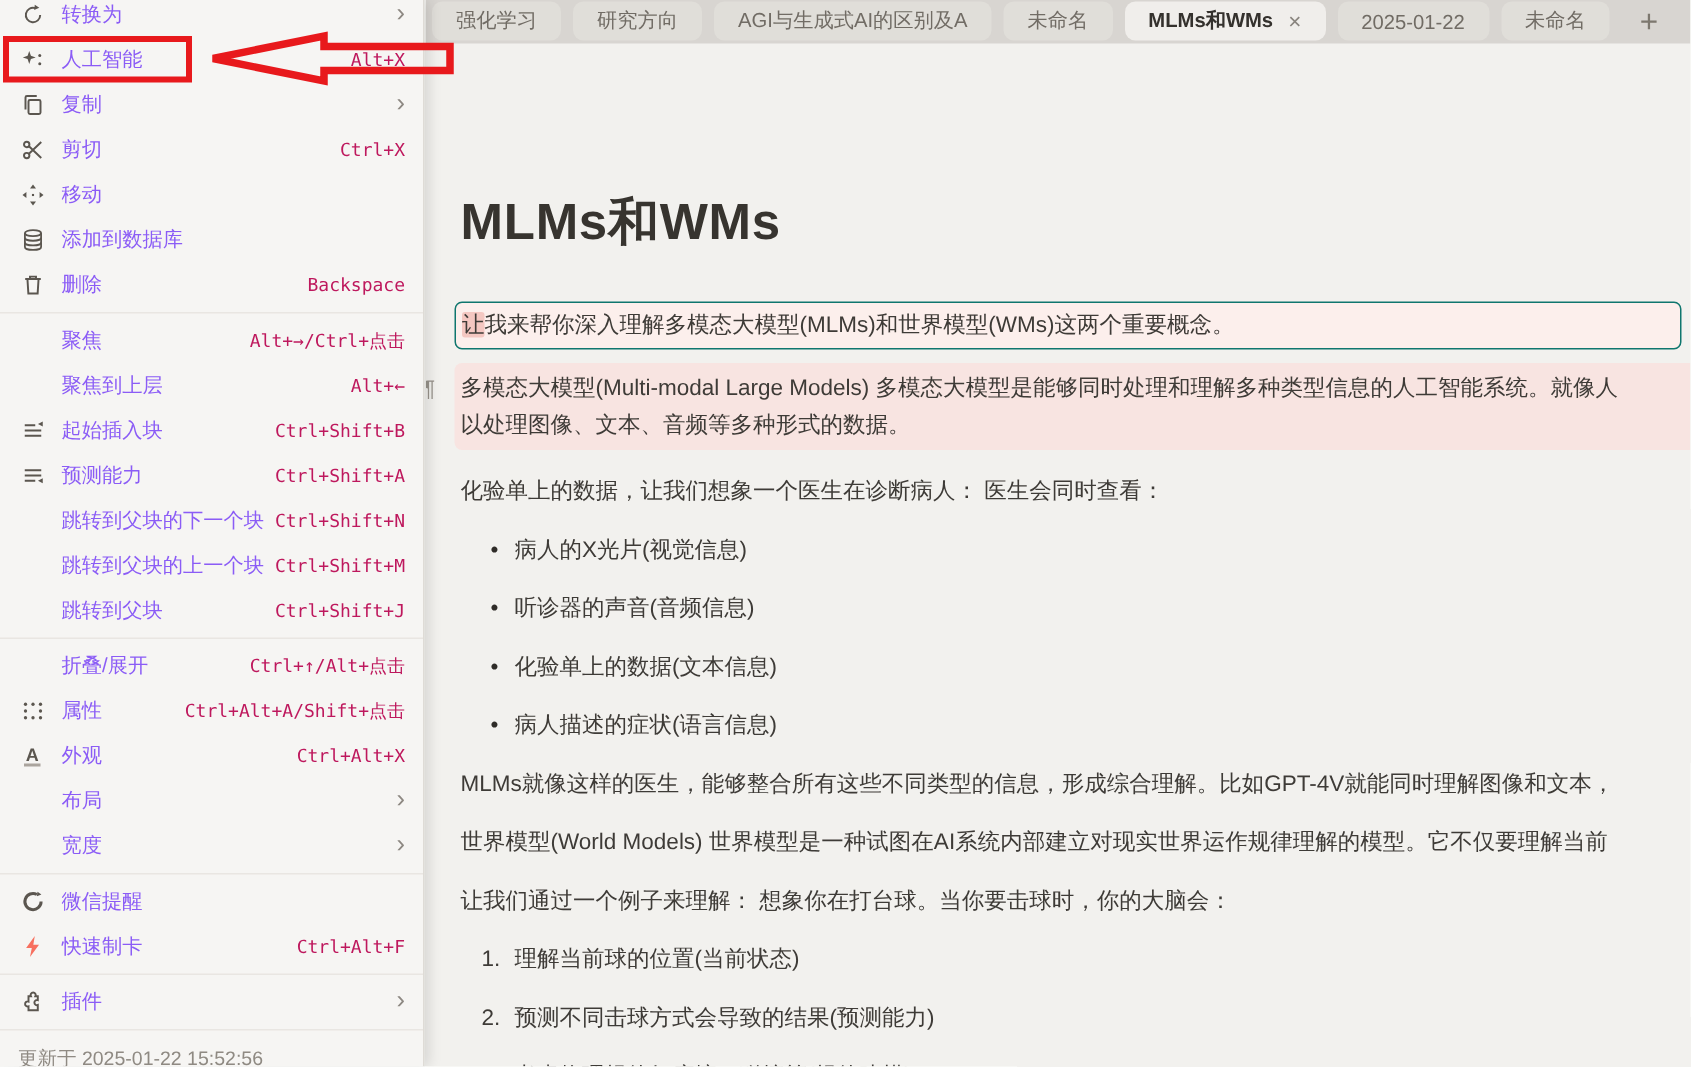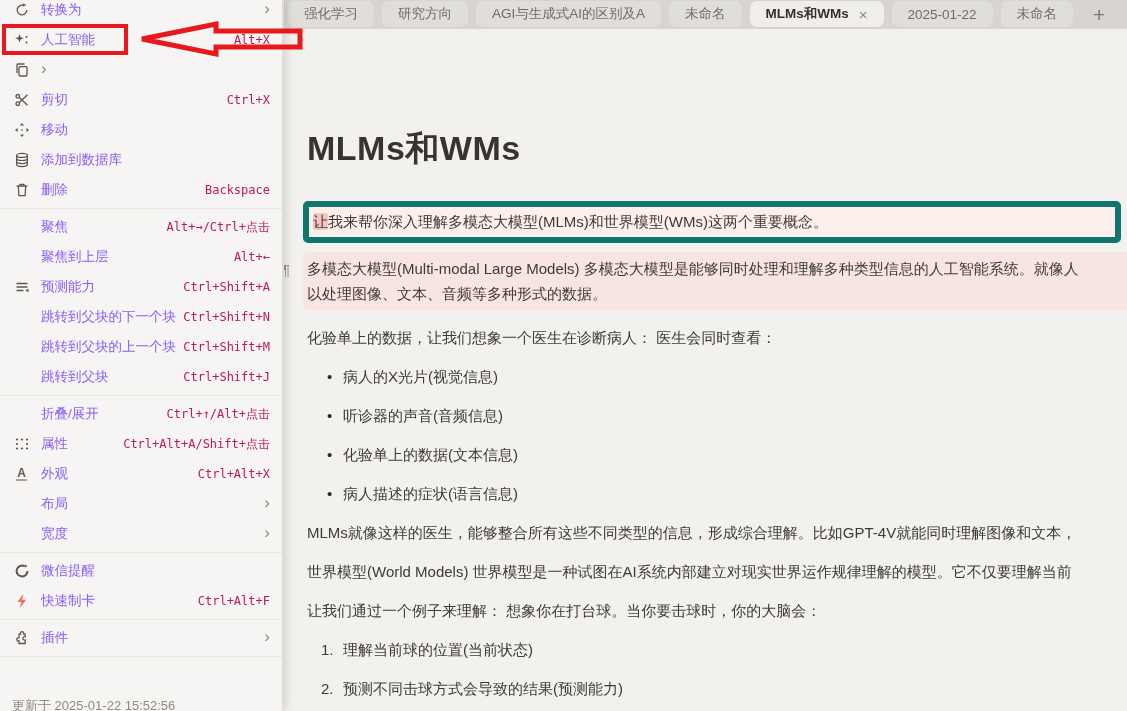--- a/index.html
+++ b/index.html
@@ -29,21 +29,21 @@
          padding:0 16px; font-size:13.5px; color:#716c65; white-space:nowrap; overflow:hidden; cursor:pointer; flex:0 1 auto; }
   .tab.active { background:#f0eeeb; color:#34312d; font-weight:bold; }
   .tab .close { font-weight:normal; color:#8a857f; font-size:15px; margin-left:10px; cursor:pointer; }
   .newtab { color:#7d786f; font-size:21px; padding:0 10px; cursor:pointer; flex:0 0 auto; margin-left:2px; }
 
   
   .doc { position:absolute; left:284px; top:29px; width:843px; height:682px; background:#f2f1ee;
          padding-left:23px; overflow:hidden; color:#3e3b37; }
   .doc-title { margin-top:99px; font-size:34px; line-height:40px; font-weight:bold; color:#37342f; letter-spacing:.5px; }
   .blk { font-size:15px; line-height:22px; white-space:nowrap; }
-  .blk-sel { margin-top:33px; margin-left:-4px; margin-right:6px; background:#fcefec; border:6px solid #0f766e;
+  .blk-sel { margin-top:33px; margin-left:-4px; margin-right:6px; background:#fcefec; border:1px solid #0f766e;
              border-radius:5px; padding:4px 4px; }
   .sel-char { background:#f4c7c1; border-radius:2px; }
   .blk-hl { position:relative; margin-top:9px; margin-left:-4px; margin-right:-10px; background:#f8e4e1;
             border-radius:5px; padding:4px 4px; line-height:25px; }
   .pilcrow { position:absolute; left:-21px; top:5px; color:#97928b; font-size:15px; }
   .para { margin-top:17px; font-size:15px; line-height:22px; white-space:nowrap; }
   .doc ul, .doc ol { list-style:none; }
   .bullet-item { margin-top:17px; font-size:15px; line-height:22px; padding-left:36px; position:relative; white-space:nowrap; }
   .bullet-item::before { content:"•"; position:absolute; left:20px; top:0; color:#2f2c28; }
   .num-item { margin-top:17px; font-size:15px; line-height:22px; padding-left:36px; position:relative; white-space:nowrap; }
@@ -144,20 +144,21 @@
         <span class="ms">Alt+X</span>
       </div>
 
       <div class="mrow">
         <span class="mi">
             <svg viewBox="0 0 16 16" fill="none" stroke="#5b564f" stroke-width="1.3">
               <rect x="5" y="4.6" width="8" height="9.4" rx="1"></rect>
               <path d="M3 11V3a1 1 0 0 1 1-1h6.5"></path>
             </svg>
           </span>
+        <span class="ml">复制</span>
         <span class="chev">›</span>
       </div>
 
       <div class="mrow">
         <span class="mi">
             <svg viewBox="0 0 16 16" fill="none" stroke="#5b564f" stroke-width="1.3">
               <circle cx="3.8" cy="4.3" r="1.8"></circle>
               <circle cx="3.8" cy="11.7" r="1.8"></circle>
               <path d="M5.3 5.5L13.5 13.3M5.3 10.5L13.5 2.7"></path>
             </svg>
@@ -206,20 +207,30 @@
         <span class="ml">聚焦</span>
         <span class="ms">Alt+→/Ctrl+点击</span>
       </div>
 
       <div class="mrow">
         <span class="mi"></span>
         <span class="ml">聚焦到上层</span>
         <span class="ms">Alt+←</span>
       </div>
 
+      <div class="mrow">
+        <span class="mi">
+            <svg viewBox="0 0 16 16" fill="none" stroke="#5b564f" stroke-width="1.3">
+              <path d="M2.5 4.5h7M2.5 8h11M2.5 11.5h11"></path>
+              <path d="M14.5 2l-3.2 1.7 3.2 1.7z" fill="#5b564f" stroke="none"></path>
+            </svg>
+          </span>
+        <span class="ml">起始插入块</span>
+        <span class="ms">Ctrl+Shift+B</span>
+      </div>
 
       <div class="mrow">
         <span class="mi">
             <svg viewBox="0 0 16 16" fill="none" stroke="#5b564f" stroke-width="1.3">
               <path d="M2.5 4.5h11M2.5 8h11M2.5 11.5h7"></path>
               <path d="M14.5 9.8l-3.2 1.7 3.2 1.7z" fill="#5b564f" stroke="none"></path>
             </svg>
           </span>
         <span class="ml">预测能力</span>
         <span class="ms">Ctrl+Shift+A</span>

